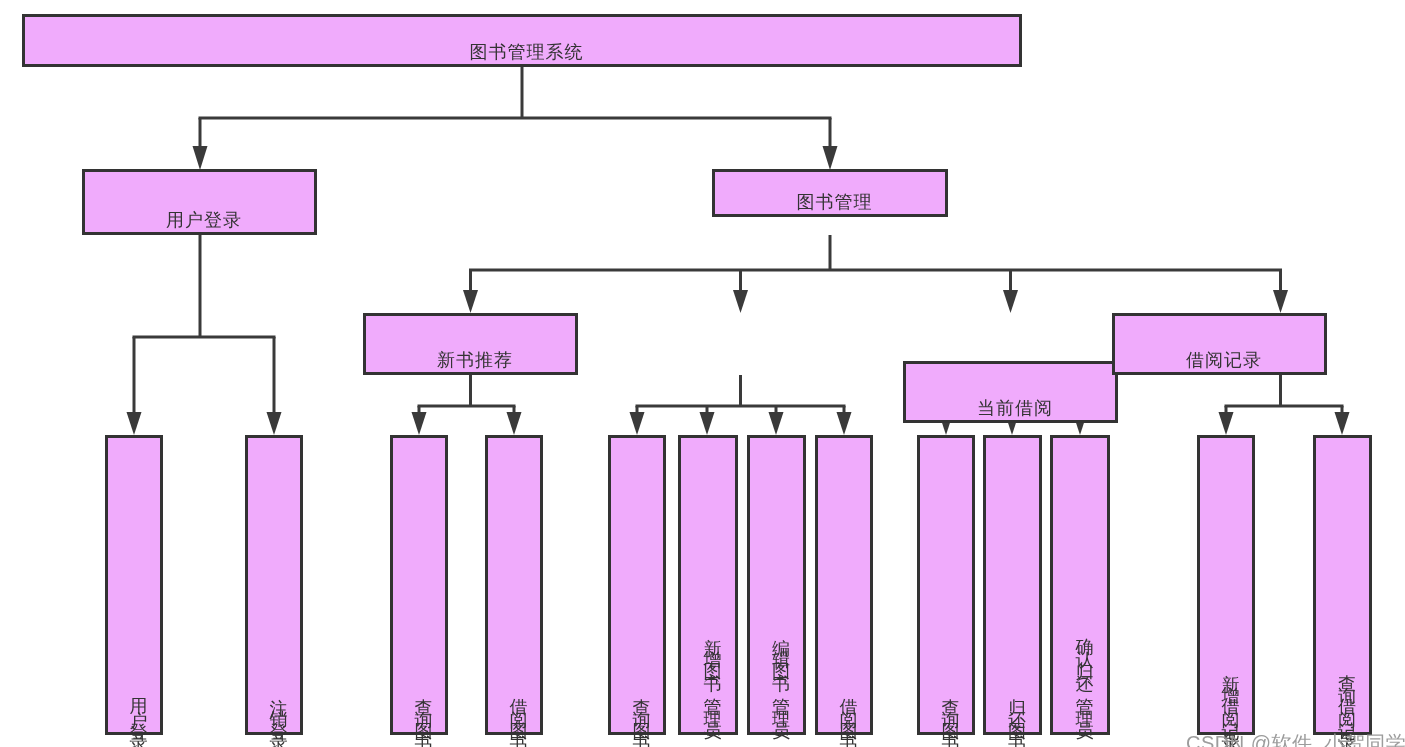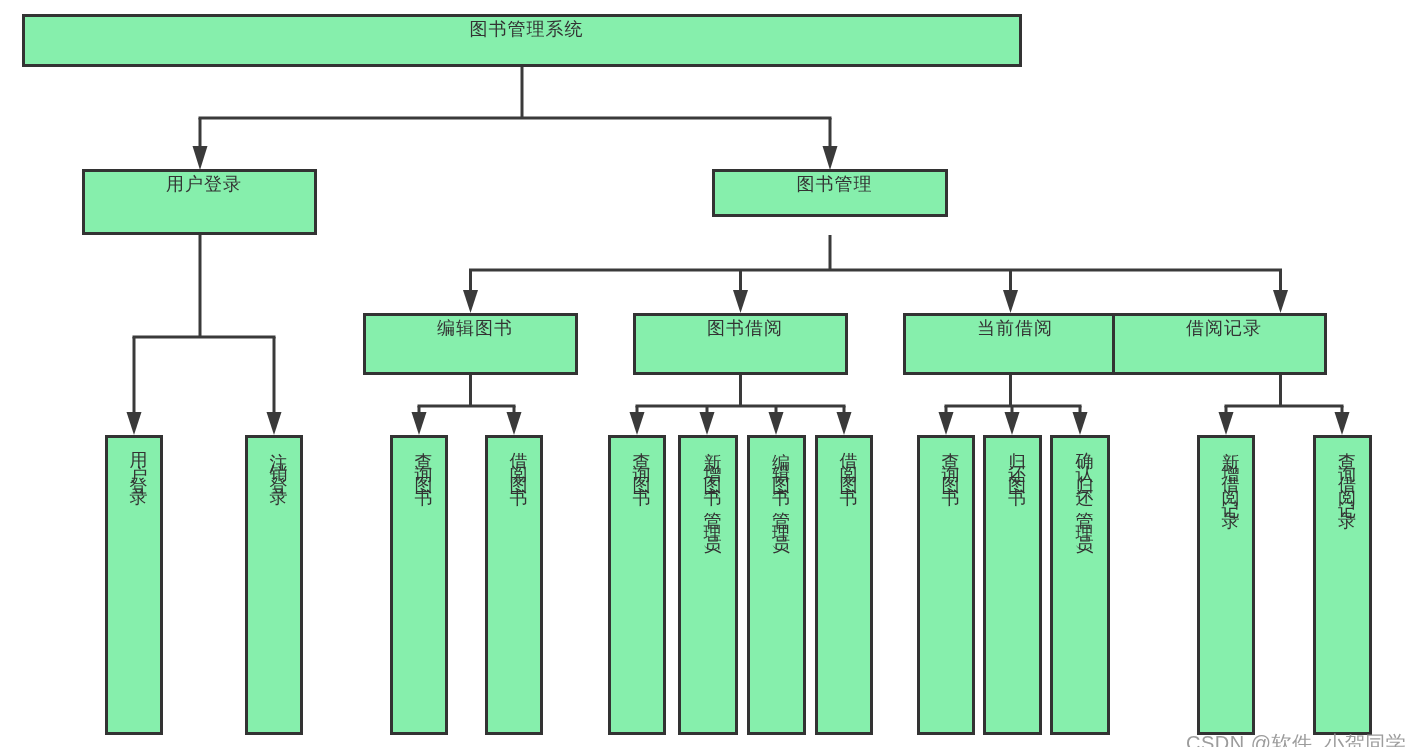--- a/index.html
+++ b/index.html
@@ -3,31 +3,31 @@
 <meta charset="utf-8">
 <style>
   html,body { margin:0; padding:0; background:#ffffff; }
   .canvas {
     position:relative; width:1405px; height:747px; background:#ffffff;
     font-family:"Liberation Sans","DejaVu Sans",sans-serif; overflow:hidden;
   }
   .connectors { position:absolute; left:0; top:0; width:1405px; height:747px; z-index:1; }
   .box {
     position:absolute; box-sizing:border-box; z-index:2;
-    border:3px solid #333333; background:#86efac;
-    display:flex; align-items:flex-start; justify-content:center;
+    border:3px solid #333333; background:#f0abfc;
+    display:flex; align-items:flex-end; justify-content:center;
     color:#333333;
     padding-left:9px;
   }
   .box .hlabel { font-size:18px; letter-spacing:1px; white-space:nowrap; }
   .root  { left:22px;  top:14px;  width:1000px; height:53px; }
   .l2a   { left:82px;  top:169px; width:235px;  height:66px; }
   .l2b   { left:712px; top:169px; width:236px;  height:48px; }
   .l3    { top:313px; width:215px; height:62px; }
-  .l3a { left:363px; } .l3b { left:633px; } .l3c { left:903px; } .l3d { left:1112px; }
+  .l3a { left:363px; } .l3b { left:633px; } .l3c { left:903px;margin-top:48px; } .l3d { left:1112px; }
   .leaf  { top:435px; width:58px; height:300px; }
   .leaf .vlabel {
     writing-mode:vertical-lr; text-orientation:mixed;
     font-size:18px; letter-spacing:12px; color:#333333; line-height:1;
     max-height:288px;
   }
   .lf1  { left:105px; }  .lf2  { left:245px; }
   .lf3  { left:390px; }  .lf4  { left:485px; }
   .lf5  { left:608px; }  .lf6  { left:678px; width:60px; }
   .lf7  { left:747px; width:59px; } .lf8 { left:815px; }
@@ -124,24 +124,21 @@
   </div>
 
   <div class="box l2a">
     <span class="hlabel">用户登录</span>
   </div>
   <div class="box l2b">
     <span class="hlabel">图书管理</span>
   </div>
 
   <div class="box l3 l3a">
-    <span class="hlabel">编辑图书</span>
-  </div>
-  <div class="box l3 l3b">
-    <span class="hlabel">图书借阅</span>
+    <span class="hlabel">新书推荐</span>
   </div>
   <div class="box l3 l3c">
     <span class="hlabel">当前借阅</span>
   </div>
   <div class="box l3 l3d">
     <span class="hlabel">借阅记录</span>
   </div>
 
   <div class="box leaf lf1">
     <span class="vlabel">用户登录</span>

